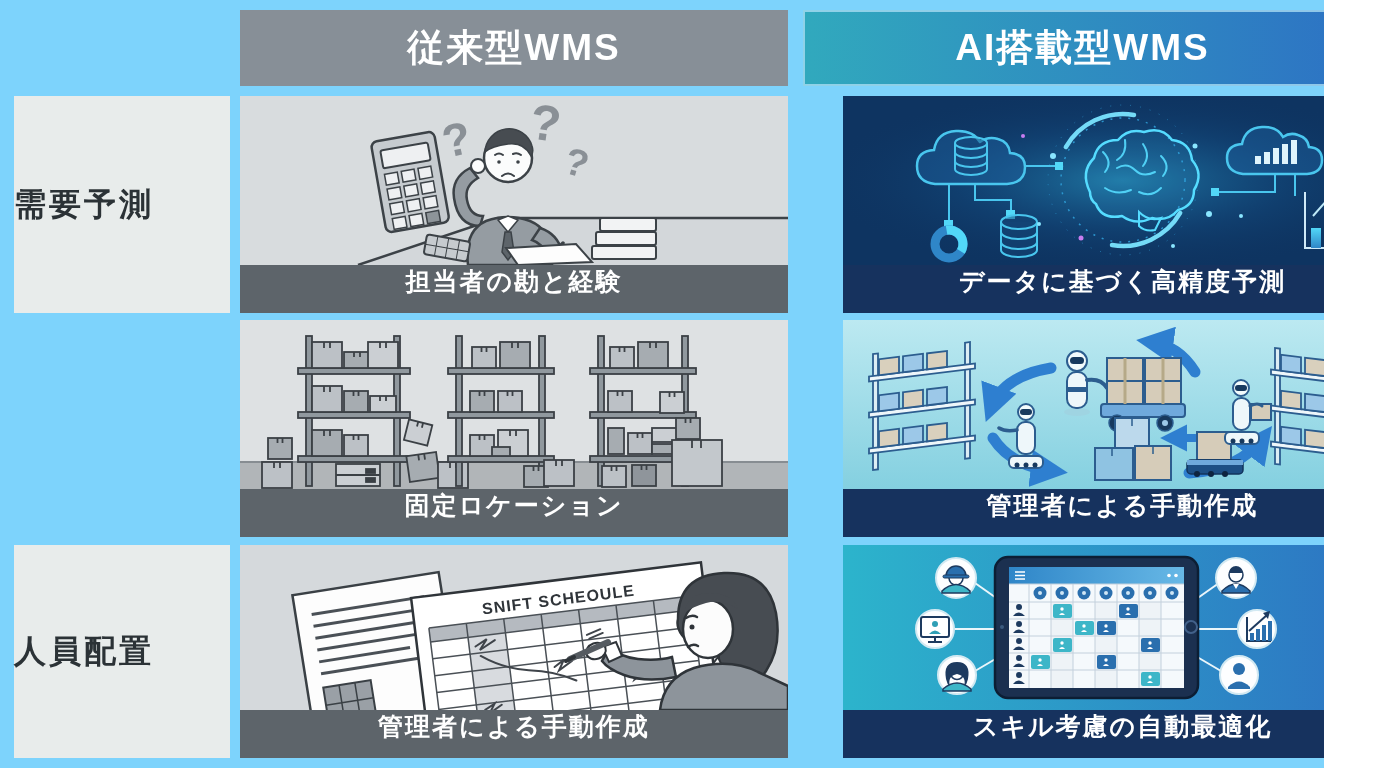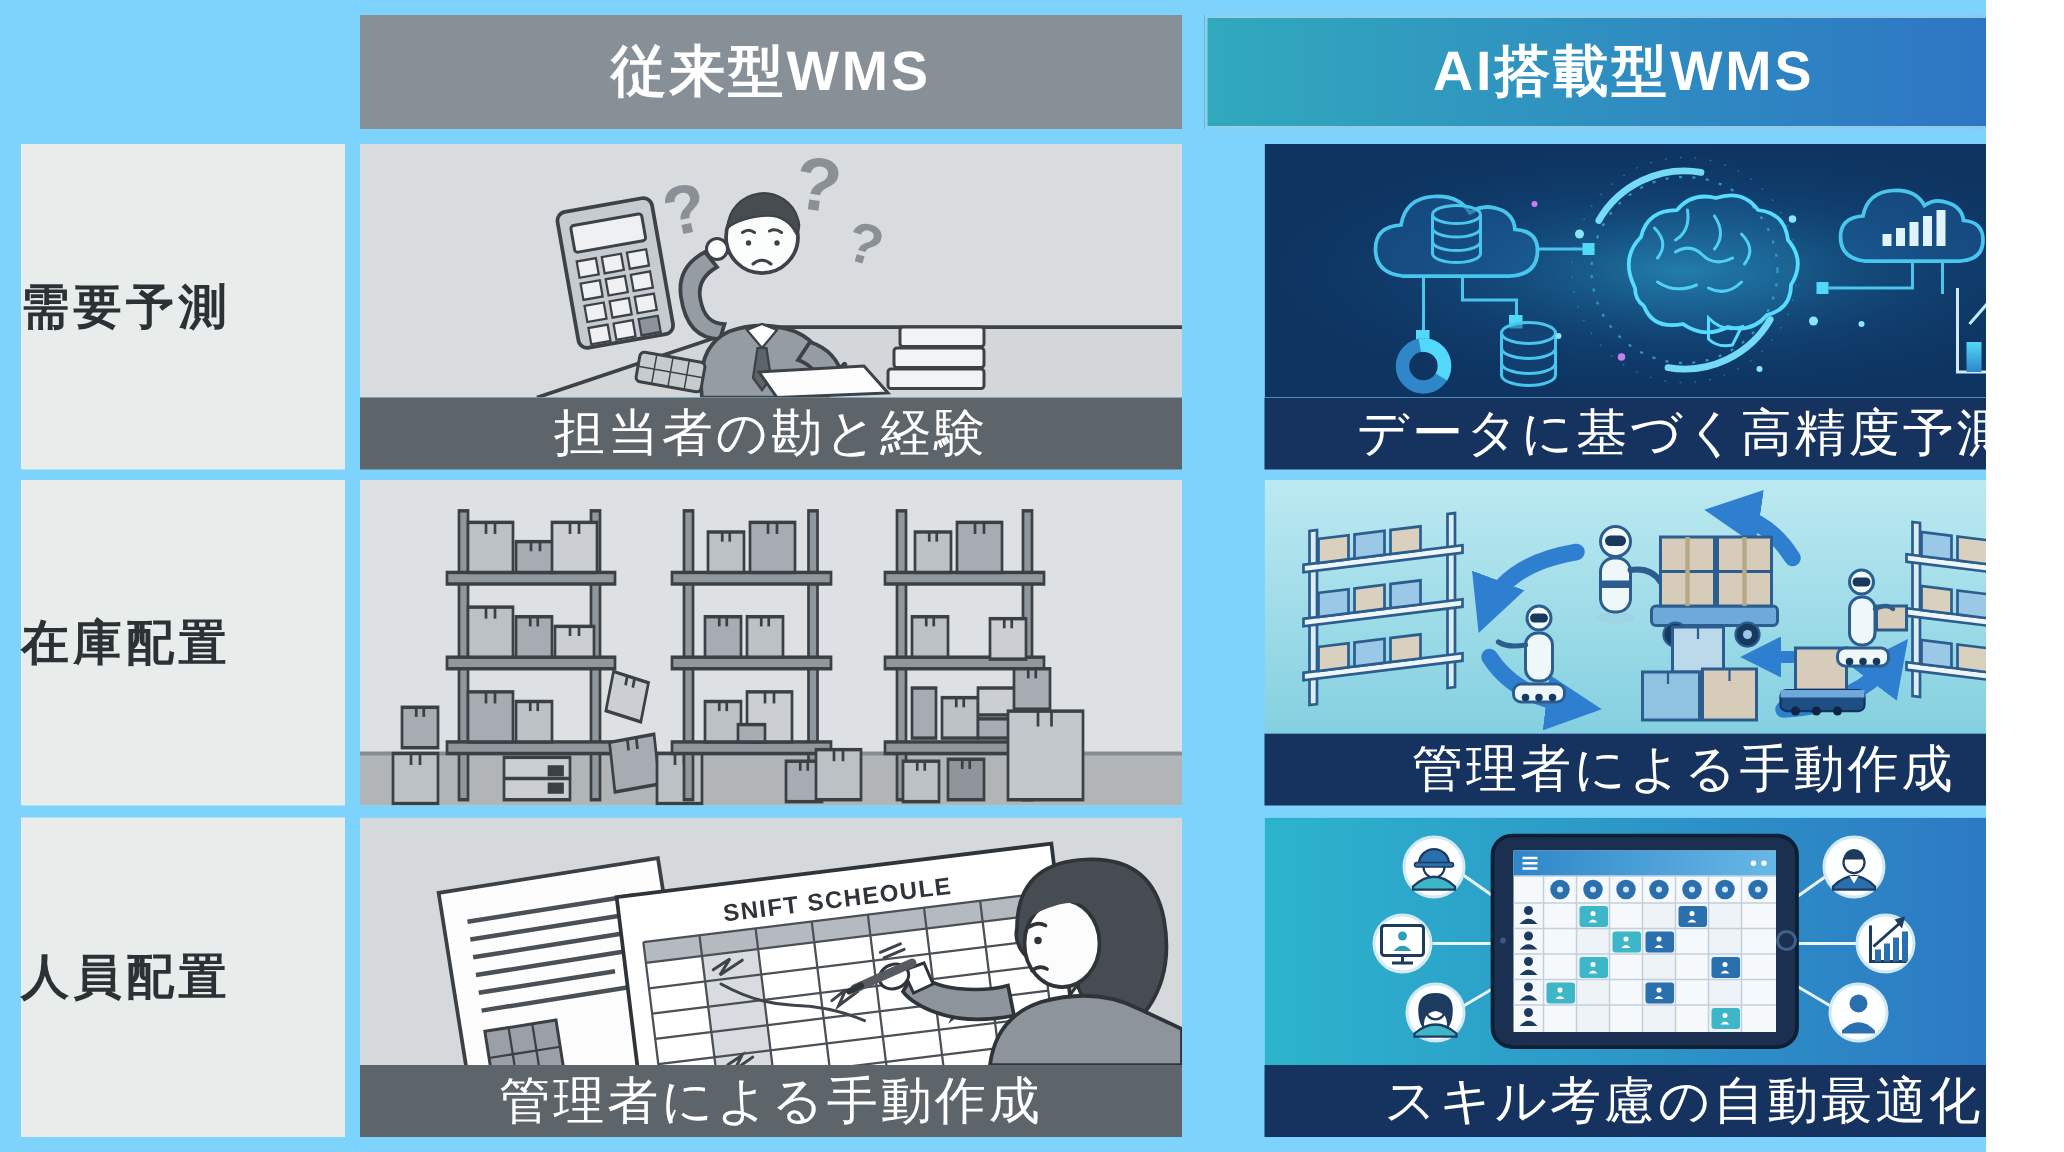--- a/index.html
+++ b/index.html
@@ -14,42 +14,39 @@
             justify-content:flex-start;font-size:32px;font-weight:bold;color:#2b3236;letter-spacing:3px;}
   .cell{position:absolute;display:flex;flex-direction:column;}
   .cell-trad{left:240px;width:548px;}
   .cell-ai{left:803px;width:559px;padding-left:40px;}
   .r1{top:96px;height:217px;}
   .r2{top:320px;height:217px;}
   .r3{top:545px;height:213px;}
   .ill{flex:1 1 auto;position:relative;overflow:hidden;}
   .cell-ai .ill{box-shadow:inset 0 0 0 2px rgba(160,215,240,.45);}
   .ill svg{display:block;width:100%;height:100%;}
-  .cap{height:48px;flex:0 0 48px;display:flex;align-items:center;justify-content:center;
-       color:#fff;font-weight:normal;font-size:34px;letter-spacing:2px;}
+  .cap{height:48px;flex:0 0 48px;display:flex;justify-content:center;
+       color:#fff;font-weight:bold;font-size:25px;letter-spacing:2px;}
   .cap-gray{background:#5d646a;}
   .cap-navy{background:#16325e;}
 </style>
 </head>
 <body>
 
 <div class="page">
 
   <div class="hdr hdr-trad">
     <span>従来型WMS</span>
   </div>
   <div class="hdr hdr-ai">
     <span>AI搭載型WMS</span>
   </div>
 
   <div class="rowlabel r1">
     <span>需要予測</span>
-  </div>
-  <div class="rowlabel r2">
-    <span>在庫配置</span>
   </div>
   <div class="rowlabel r3">
     <span>人員配置</span>
   </div>
 
   <div class="cell cell-trad r1">
     <div class="ill">
       <svg viewBox="0 0 548 169" preserveAspectRatio="none">
         <rect width="548" height="169" fill="#d8dcde"></rect>
         <polygon points="118,169 258,122 548,122 548,169" fill="#d3d7da"></polygon>
@@ -301,20 +298,23 @@
             <rect x="412" y="124" width="34" height="10" fill="#a6acb1"></rect>
           <use href="#b2" x="362" y="146" fill="#bcc1c6"></use>
             <use href="#b2" x="392" y="145" fill="#8f959b"></use>
           <use href="#b2" x="436" y="98" fill="#a6acb1"></use>
           <rect x="432" y="120" width="50" height="46" fill="#c3c8cc"></rect>
           <line x1="452" y1="120" x2="452" y2="128"></line>
             <line x1="461" y1="120" x2="461" y2="128"></line>
         </g>
       </svg>
     </div>
+    <div class="cap cap-gray">
+      <span>固定ロケーション</span>
+    </div>
   </div>
 
   <div class="cell cell-ai r2">
     <div class="ill">
       <svg viewBox="0 0 559 169" preserveAspectRatio="none">
         <defs>
           <linearGradient id="bg4" x1="0" y1="0" x2="0" y2="1">
             <stop offset="0" stop-color="#bce9f1"></stop>
               <stop offset="1" stop-color="#84d0e0"></stop>
           </linearGradient>

